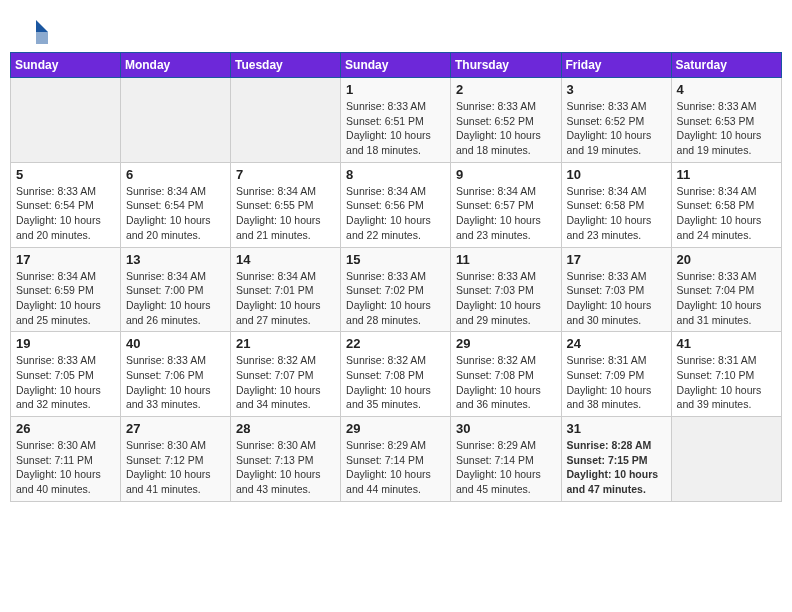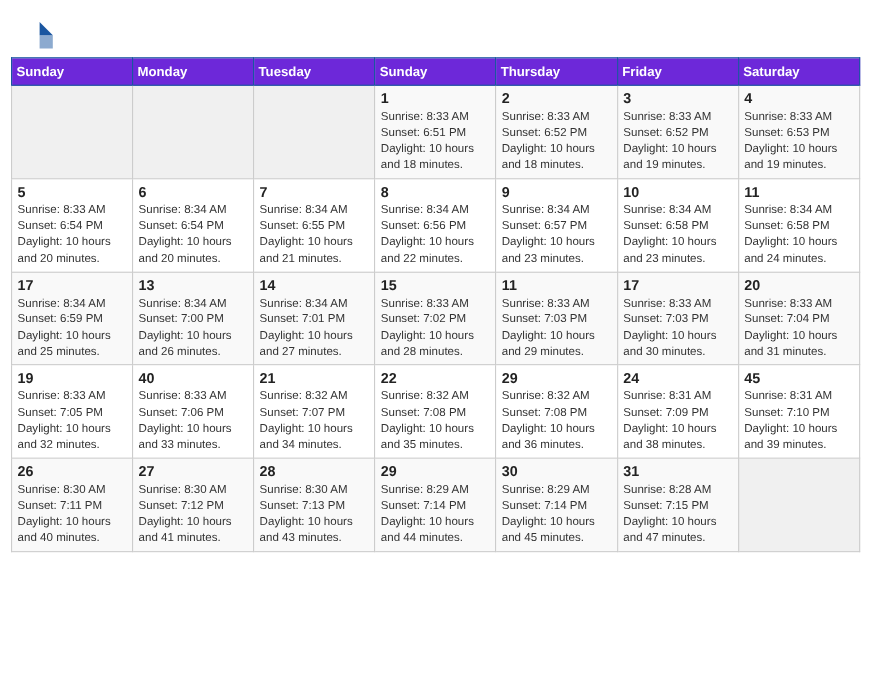--- a/index.html
+++ b/index.html
@@ -301,21 +301,21 @@
 and 36 minutes.</div>
         </td>
         <td>
           <span class="day-number">24</span>
           <div class="day-info" style="white-space: pre-line;">Sunrise: 8:31 AM
 Sunset: 7:09 PM
 Daylight: 10 hours
 and 38 minutes.</div>
         </td>
         <td>
-          <span class="day-number">45</span>
+          <span class="day-number">41</span>
           <div class="day-info" style="white-space: pre-line;">Sunrise: 8:31 AM
 Sunset: 7:10 PM
 Daylight: 10 hours
 and 39 minutes.</div>
         </td>
       </tr>
       <tr>
         <td>
           <span class="day-number">26</span>
           <div class="day-info" style="white-space: pre-line;">Sunrise: 8:30 AM
@@ -346,21 +346,21 @@
         </td>
         <td>
           <span class="day-number">30</span>
           <div class="day-info" style="white-space: pre-line;">Sunrise: 8:29 AM
 Sunset: 7:14 PM
 Daylight: 10 hours
 and 45 minutes.</div>
         </td>
         <td>
           <span class="day-number">31</span>
-          <div class="day-info" style="white-space: pre-line;">Sunrise: 8:28 AM
+          <div class="day-info" style="white-space: pre-line; font-weight: bold;">Sunrise: 8:28 AM
 Sunset: 7:15 PM
 Daylight: 10 hours
 and 47 minutes.</div>
         </td>
         <td class="empty-cell"></td>
       </tr>
     </tbody>
 </table>
 
 </body></html>

